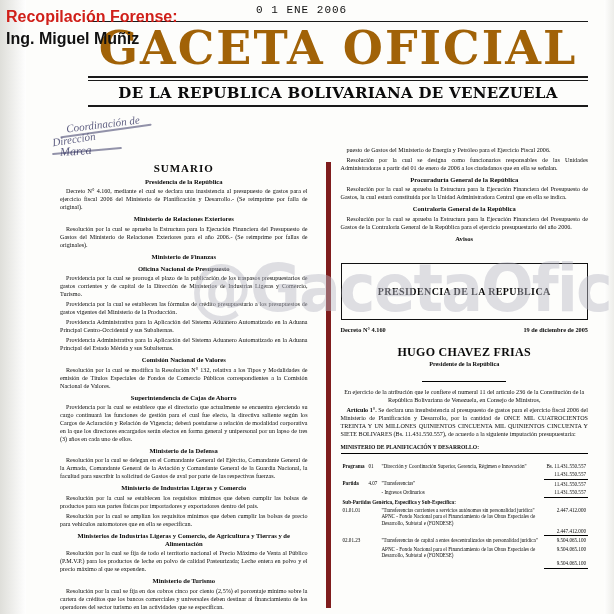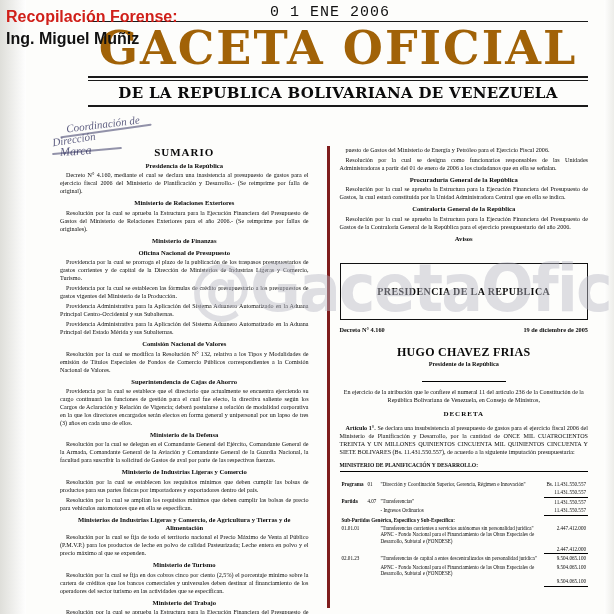--- a/index.html
+++ b/index.html
@@ -59,23 +59,23 @@
   }
   .ink.sig1{left:66px;top:118px;transform:rotate(-7deg);}
   .ink.sig2{left:52px;top:133px;transform:rotate(-9deg);}
   .ink.sig3{left:60px;top:144px;transform:rotate(-4deg);font-size:12px;}
   .stroke{
     position:absolute;z-index:6;background:#3a3a66;opacity:.55;height:2px;border-radius:2px;
   }
 
   
   .datestamp{
-    position:absolute;left:270px;top:4px;
+    position:absolute;left:256px;top:4px;
     font-family:"Liberation Mono", monospace;
-    font-size:15px;letter-spacing:1px;color:#111;
+    font-size:11px;letter-spacing:1px;color:#111;
   }
   .masthead{
     position:absolute;left:88px;top:16px;width:500px;text-align:center;
   }
   .masthead .title{
     font-family:"DejaVu Serif", serif;
     font-weight:bold;
     font-size:46px;
     letter-spacing:2px;
     line-height:1;
@@ -98,21 +98,21 @@
     font-size:8.3px;font-weight:bold;
   }
   .issueline .mid{font-size:8.3px;font-weight:normal;}
 
   
   .cols{
     position:absolute;left:60px;top:146px;width:528px;height:462px;
     display:flex;gap:10px;
   }
   .col{width:254px;position:relative;}
-  .col.left{padding-right:18px;border-right:3px solid #7f1d1d;}
+  .col.left{padding-right:18px;border-right:5px solid #7f1d1d;margin-top:16px;}
 
   h2.sumario{
     text-align:center;font-size:11px;font-weight:bold;letter-spacing:1px;
     margin:0 0 4px 0;
   }
   .org{
     text-align:center;font-size:6.6px;font-weight:bold;margin:4px 0 1px 0;line-height:1.25;
   }
   p.body{
     margin:0 0 2px 0;font-size:6.1px;line-height:1.32;text-align:justify;
@@ -241,21 +241,20 @@
 
       <div class="sigblock">
         <div class="name">HUGO CHAVEZ FRIAS</div>
         <div class="role">Presidente de la República</div>
       </div>
 
       <div class="centerline"></div>
 
       <p class="body" style="text-align:center;text-indent:0;">En ejercicio de la atribución que le confiere el numeral 11 del artículo 236 de la Constitución de la República Bolivariana de Venezuela, en Consejo de Ministros,</p>
 
-      <div class="decreta">DECRETA</div>
 
       <p class="body">
         <span style="font-weight:bold">Artículo 1°.</span>
         <span>Se declara una insubsistencia al presupuesto de gastos para el ejercicio fiscal 2006 del Ministerio de Planificación y Desarrollo, por la cantidad de ONCE MIL CUATROCIENTOS TREINTA Y UN MILLONES QUINIENTOS CINCUENTA MIL QUINIENTOS CINCUENTA Y SIETE BOLIVARES (Bs. 11.431.550.557), de acuerdo a la siguiente imputación presupuestaria:</span>
       </p>
 
       <div class="tbl-head" style="text-align:left;border-bottom:1px solid #000;padding-top:4px;">MINISTERIO DE PLANIFICACIÓN Y DESARROLLO:</div>
 
       <table class="budget">
         <tbody>

